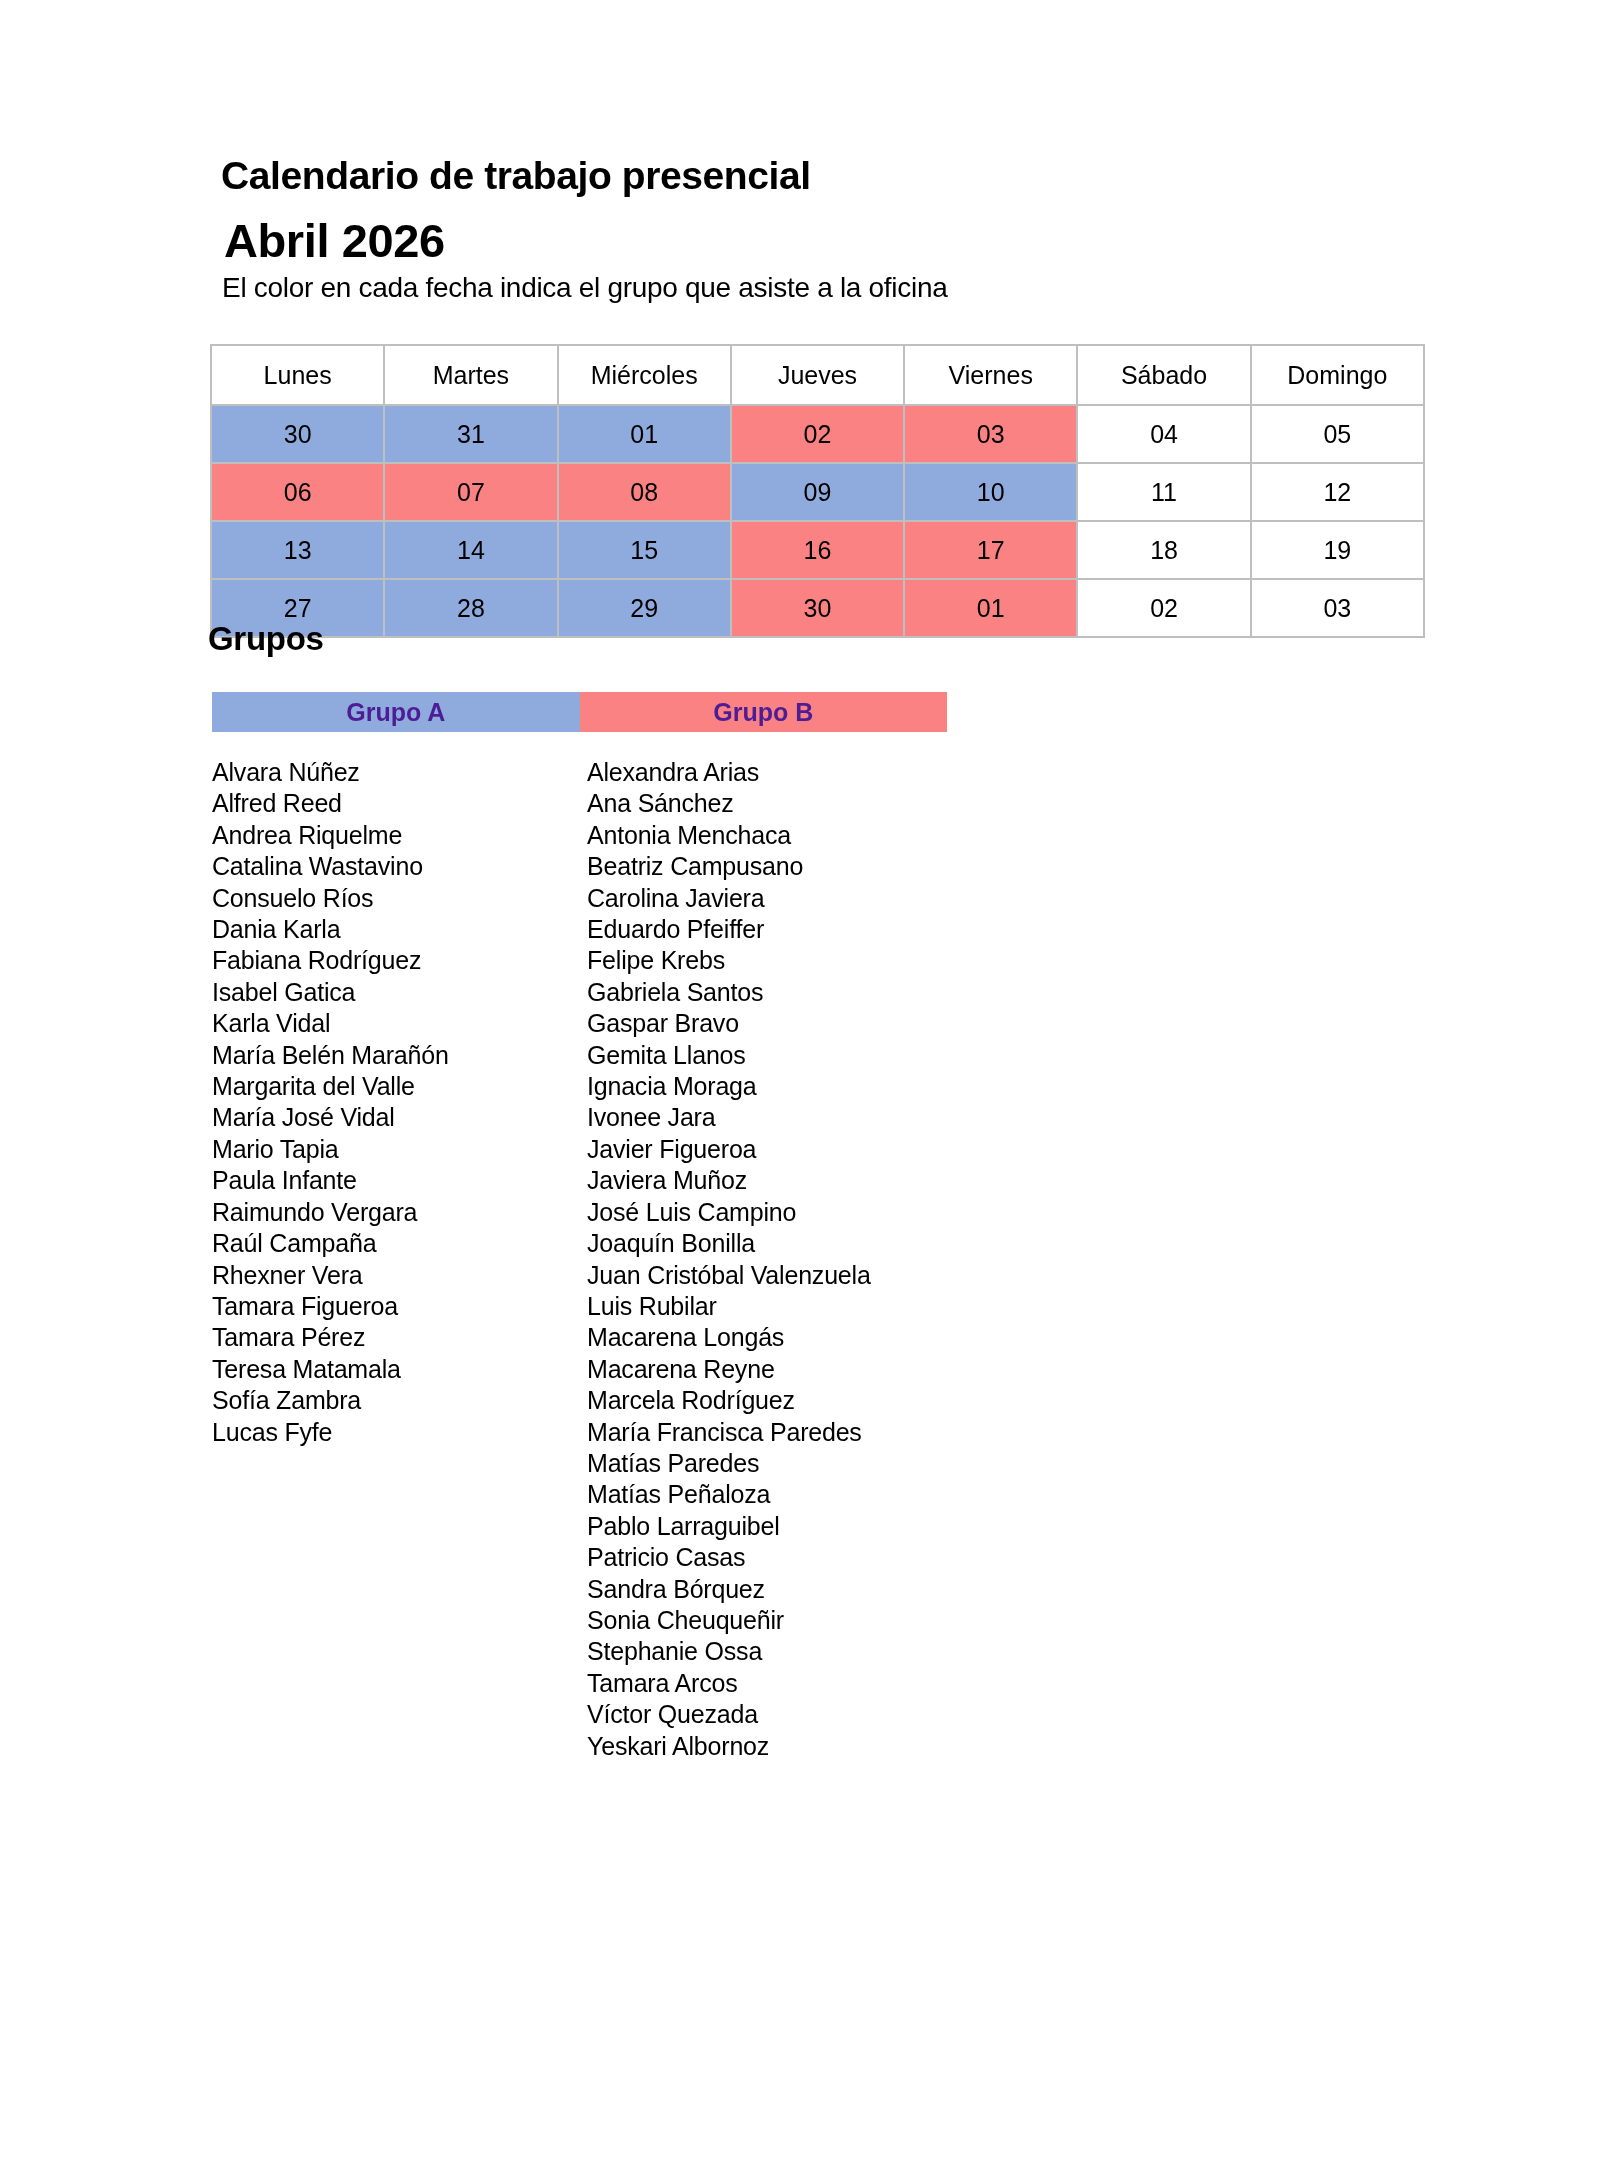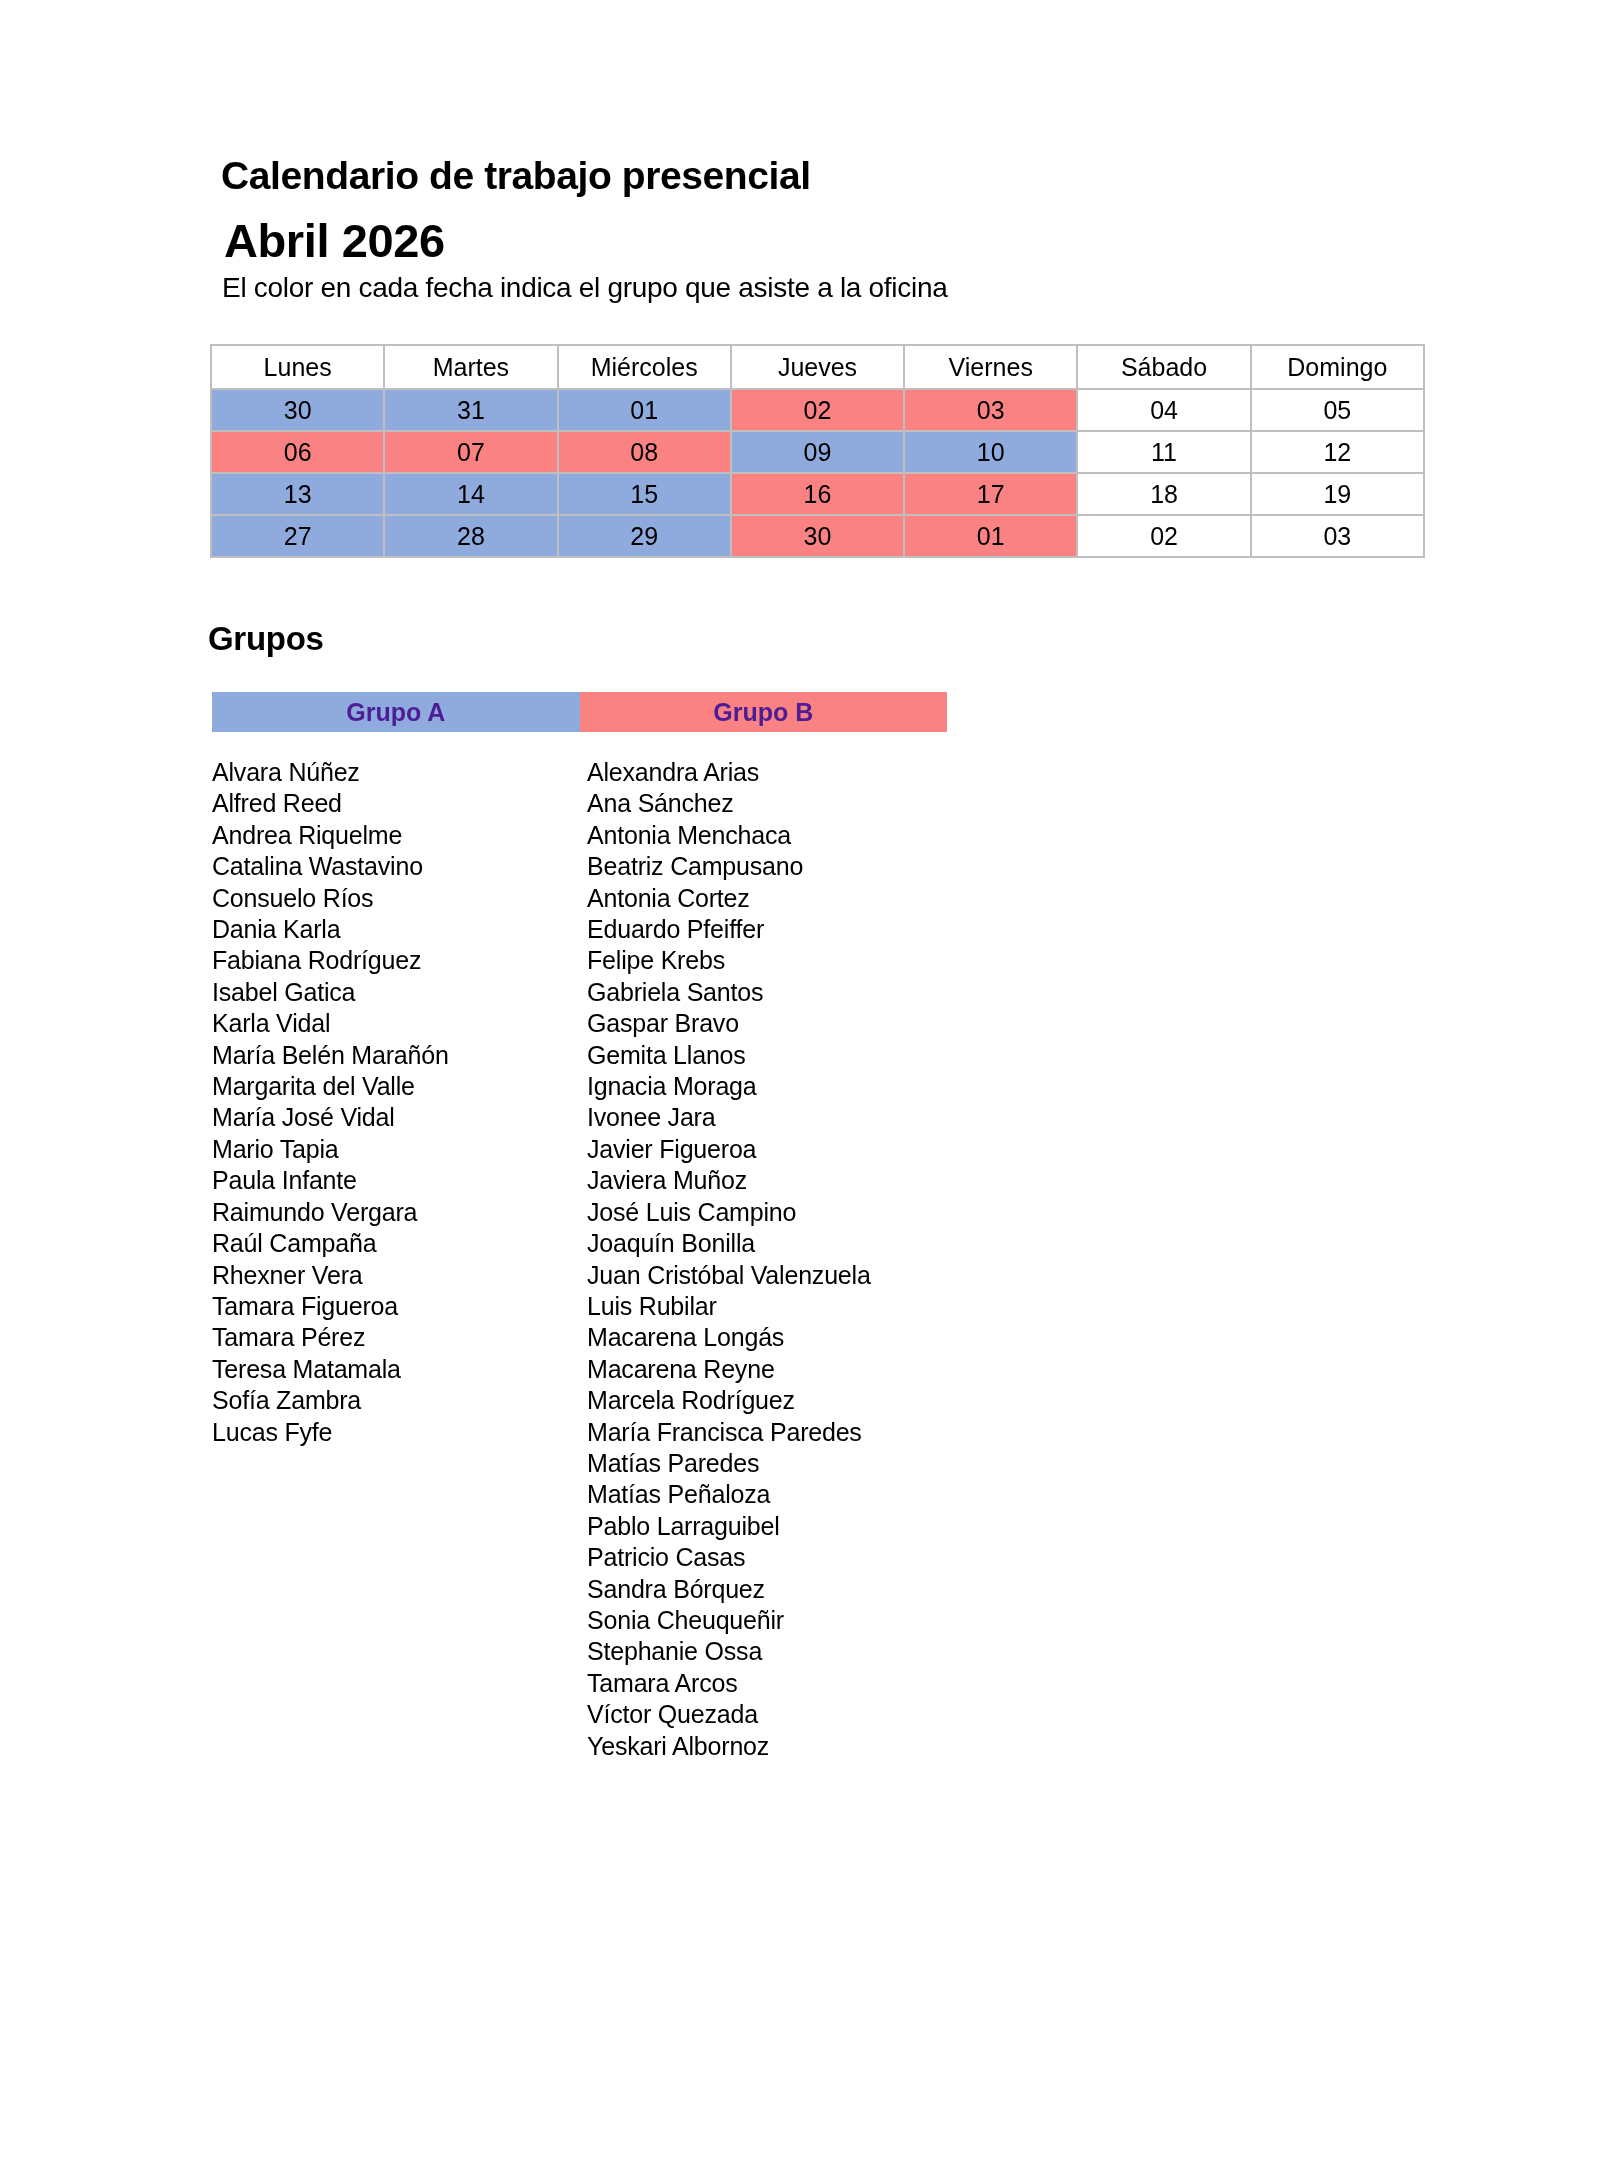--- a/index.html
+++ b/index.html
@@ -67,21 +67,21 @@
     border-collapse: collapse;
     table-layout: fixed;
   }
   .calendar td, .calendar th {
     border: 2px solid #bfbfbf;
     height: 40px;
     text-align: center;
     vertical-align: middle;
     font-size: 25px;
     font-weight: 400;
-    padding: 0;
+    padding: 8px;
   }
   .calendar th {
     font-weight: 400;
     background: #ffffff;
     height: 42px;
   }
   .cell-a { background: #8faadc; }
   .cell-b { background: #fa8282; }
   .cell-none { background: #ffffff; }
 
@@ -234,21 +234,21 @@
           <li>Sofía Zambra</li>
           <li> Lucas Fyfe</li>
         </ul>
     </div>
     <div class="list-col">
       <ul>
           <li>Alexandra Arias</li>
           <li>Ana Sánchez</li>
           <li>Antonia Menchaca</li>
           <li>Beatriz Campusano</li>
-          <li>Antonia Cortez</li>
+          <li>Carolina Javiera</li>
           <li>Eduardo Pfeiffer</li>
           <li>Felipe Krebs</li>
           <li>Gabriela Santos</li>
           <li>Gaspar Bravo</li>
           <li>Gemita Llanos</li>
           <li>Ignacia Moraga</li>
           <li>Ivonee Jara</li>
           <li>Javier Figueroa</li>
           <li>Javiera Muñoz</li>
           <li>José Luis Campino</li>

